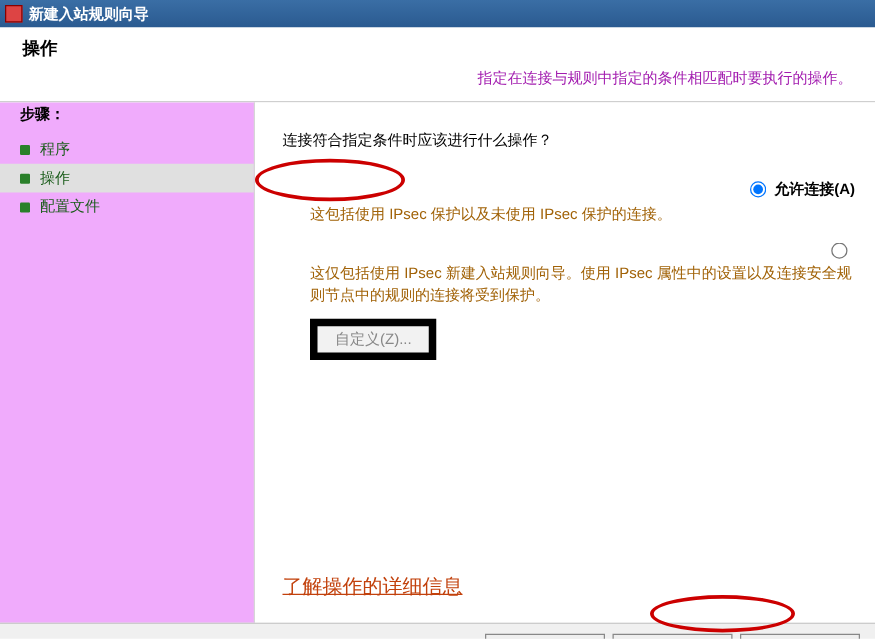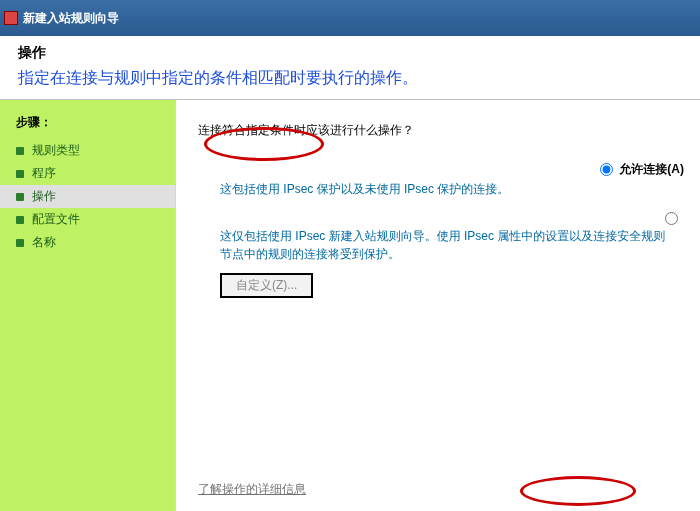--- a/index.html
+++ b/index.html
@@ -7,21 +7,21 @@
       font-family: "Microsoft YaHei", SimSun, Tahoma, sans-serif;
       font-size: 12px;
       background: #fff;
       width: 700px;
       height: 511px;
       overflow: hidden;
       position: relative;
       color: #000;
     }
     .titlebar {
-      height: 36px;
+      height: 22px;
       background: linear-gradient(#3a6ea5, #2a5a90);
       color: #fff;
       display: flex;
       align-items: center;
       padding: 0 4px;
       font-size: 12px;
       font-weight: bold;
     }
     .titlebar .icon {
       width: 14px; height: 14px;
@@ -32,33 +32,34 @@
       background: #fff;
       border-bottom: 1px solid #c0c0c0;
       padding: 8px 18px 10px;
     }
     .header h1 {
       font-size: 14px;
       font-weight: bold;
       margin-bottom: 6px;
     }
     .header .subtitle {
-      font-size: 16px;
-      color: #1d4ed8;
+      font-size: 12px;
+      color: #a21caf;
+      text-align: right;
     }
     .body {
       display: flex;
       height: 416px;
       background: #fff;
     }
     .steps {
-      width: 176px;
-      background: #bef264;
+      width: 204px;
+      background: #f0abfc;
       border-right: 1px solid #d6d6d6;
-      padding: 14px 0;
+      padding: 1px 0;
     }
     .steps-title {
       font-weight: bold;
       padding: 0 16px 8px;
       font-size: 12px;
     }
     .step-item {
       display: flex;
       align-items: center;
       padding: 3px 16px;
@@ -99,42 +100,42 @@
     .option input[type=radio] {
       margin-right: 6px;
       vertical-align: middle;
     }
     .option-label {
       font-weight: bold;
       font-size: 12px;
     }
     .option-desc {
       font-size: 12px;
-      color: #0369a1;
+      color: #a16207;
       padding-left: 20px;
       margin-top: 3px;
       line-height: 1.45;
       max-width: 470px;
     }
     .custom-btn-wrap {
       padding-left: 20px;
       margin-top: 10px;
     }
     .custom-btn {
       padding: 2px 14px;
       font-size: 12px;
       color: #888;
       background: #f2f2f2;
-      border: 2px solid #000000;
+      border: 6px solid #000000;
       cursor: default;
     }
     .learn-link {
-      color: #737373;
+      color: #c2410c;
       text-decoration: underline;
-      font-size: 12px;
+      font-size: 16px;
       position: absolute;
       bottom: 18px;
       left: 22px;
       cursor: pointer;
     }
     .footer {
       border-top: 1px solid #c0c0c0;
       background: #f0f0f0;
       height: 40px;
       display: flex;
@@ -183,37 +184,29 @@
 <div class="header">
   <h1>操作</h1>
   <div class="subtitle">指定在连接与规则中指定的条件相匹配时要执行的操作。</div>
 </div>
 
 <div class="body">
   <div class="steps">
     <div class="steps-title">步骤：</div>
     <div class="step-item">
       <span class="step-bullet"></span>
-      <span>规则类型</span>
-    </div>
-    <div class="step-item">
-      <span class="step-bullet"></span>
       <span>程序</span>
     </div>
     <div class="step-item active">
       <span class="step-bullet"></span>
       <span>操作</span>
     </div>
     <div class="step-item">
       <span class="step-bullet"></span>
       <span>配置文件</span>
-    </div>
-    <div class="step-item">
-      <span class="step-bullet"></span>
-      <span>名称</span>
     </div>
   </div>
 
   <div class="content">
     <div class="prompt">连接符合指定条件时应该进行什么操作？</div>
 
     <div class="option">
       <label class="option-row">
         <input type="radio" name="action" checked="" style="">
         <span class="option-label">允许连接(A)</span>

